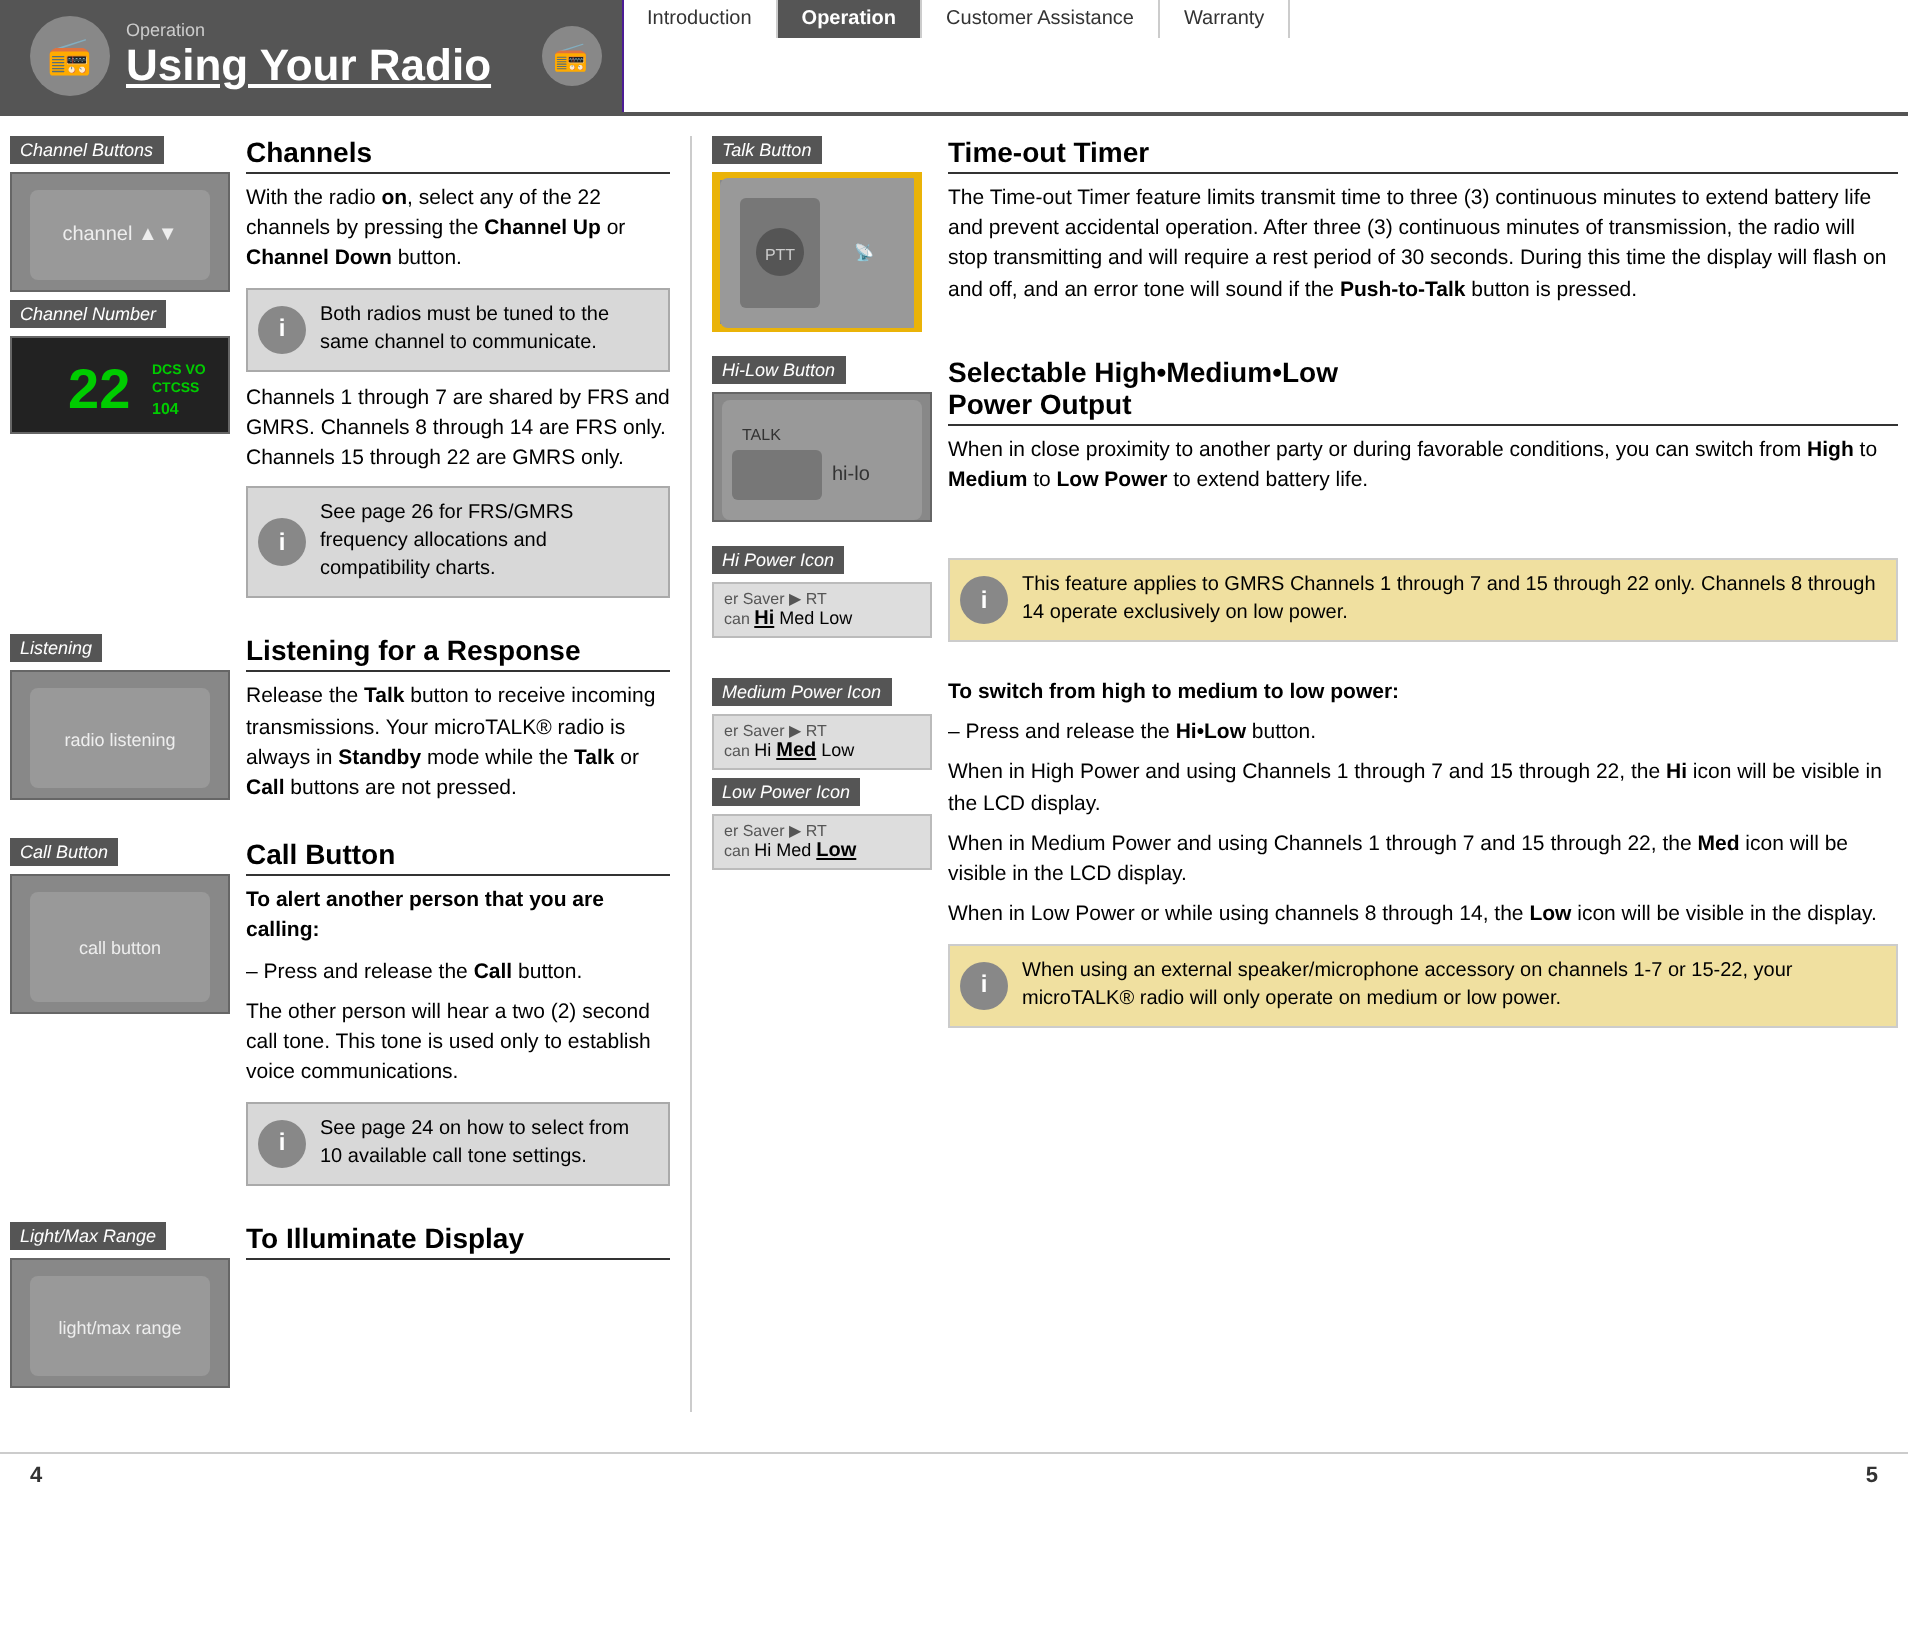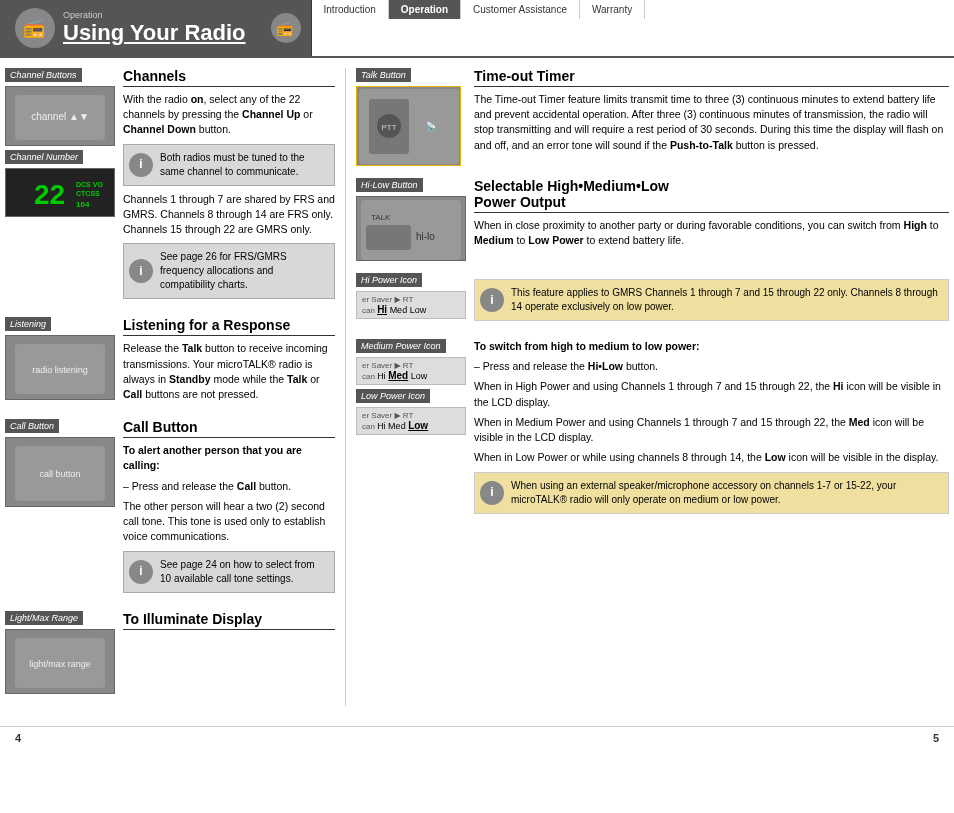--- a/index.html
+++ b/index.html
@@ -38,21 +38,21 @@
 
     
     .info-box { background: #d8d8d8; border: 1px solid #aaa; padding: 6px 8px 6px 36px; margin: 6px 0; font-size: 10px; line-height: 1.4; position: relative; }
     .info-box-icon { position: absolute; left: 5px; top: 50%; transform: translateY(-50%); width: 24px; height: 24px; background: #888; border-radius: 50%; display: flex; align-items: center; justify-content: center; color: #fff; font-size: 12px; font-weight: bold; }
 
     
     .footer { display: flex; justify-content: space-between; padding: 5px 15px; border-top: 1px solid #ccc; margin-top: 10px; }
     .footer-page { font-size: 11px; font-weight: bold; color: #333; }
 
     
-    .talk-img { background: #888; width: 105px; height: 80px; display: flex; align-items: center; justify-content: center; color: #ccc; font-size: 9px; border: 1px solid #eab308; }
+    .talk-img { background: #888; width: 105px; height: 80px; display: flex; align-items: center; justify-content: center; color: #ccc; font-size: 9px; border: 4px solid #eab308; }
 
     
     .bullet-dot { display: inline; }
   </style>
 </head>
 <body>
 
 <div class="header">
   <div class="header-left">
     <div class="header-logo">📻</div>

